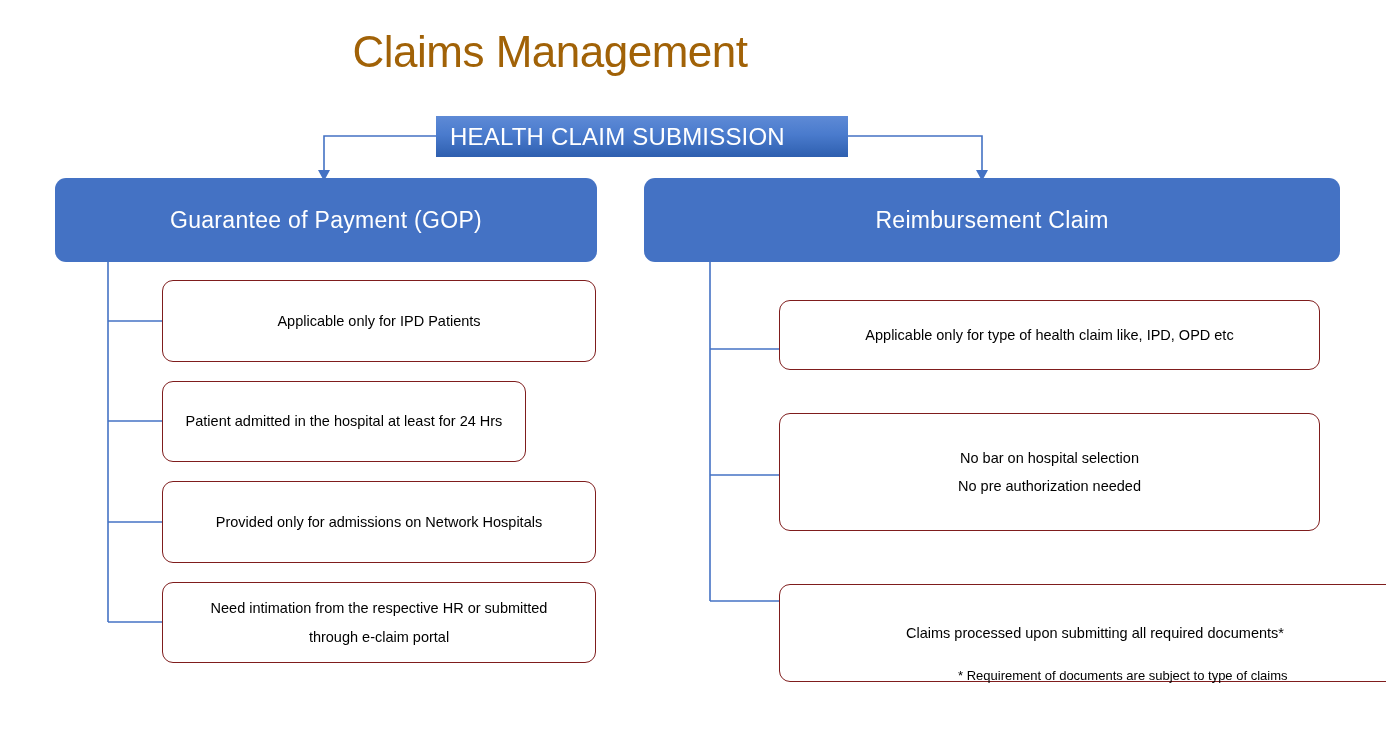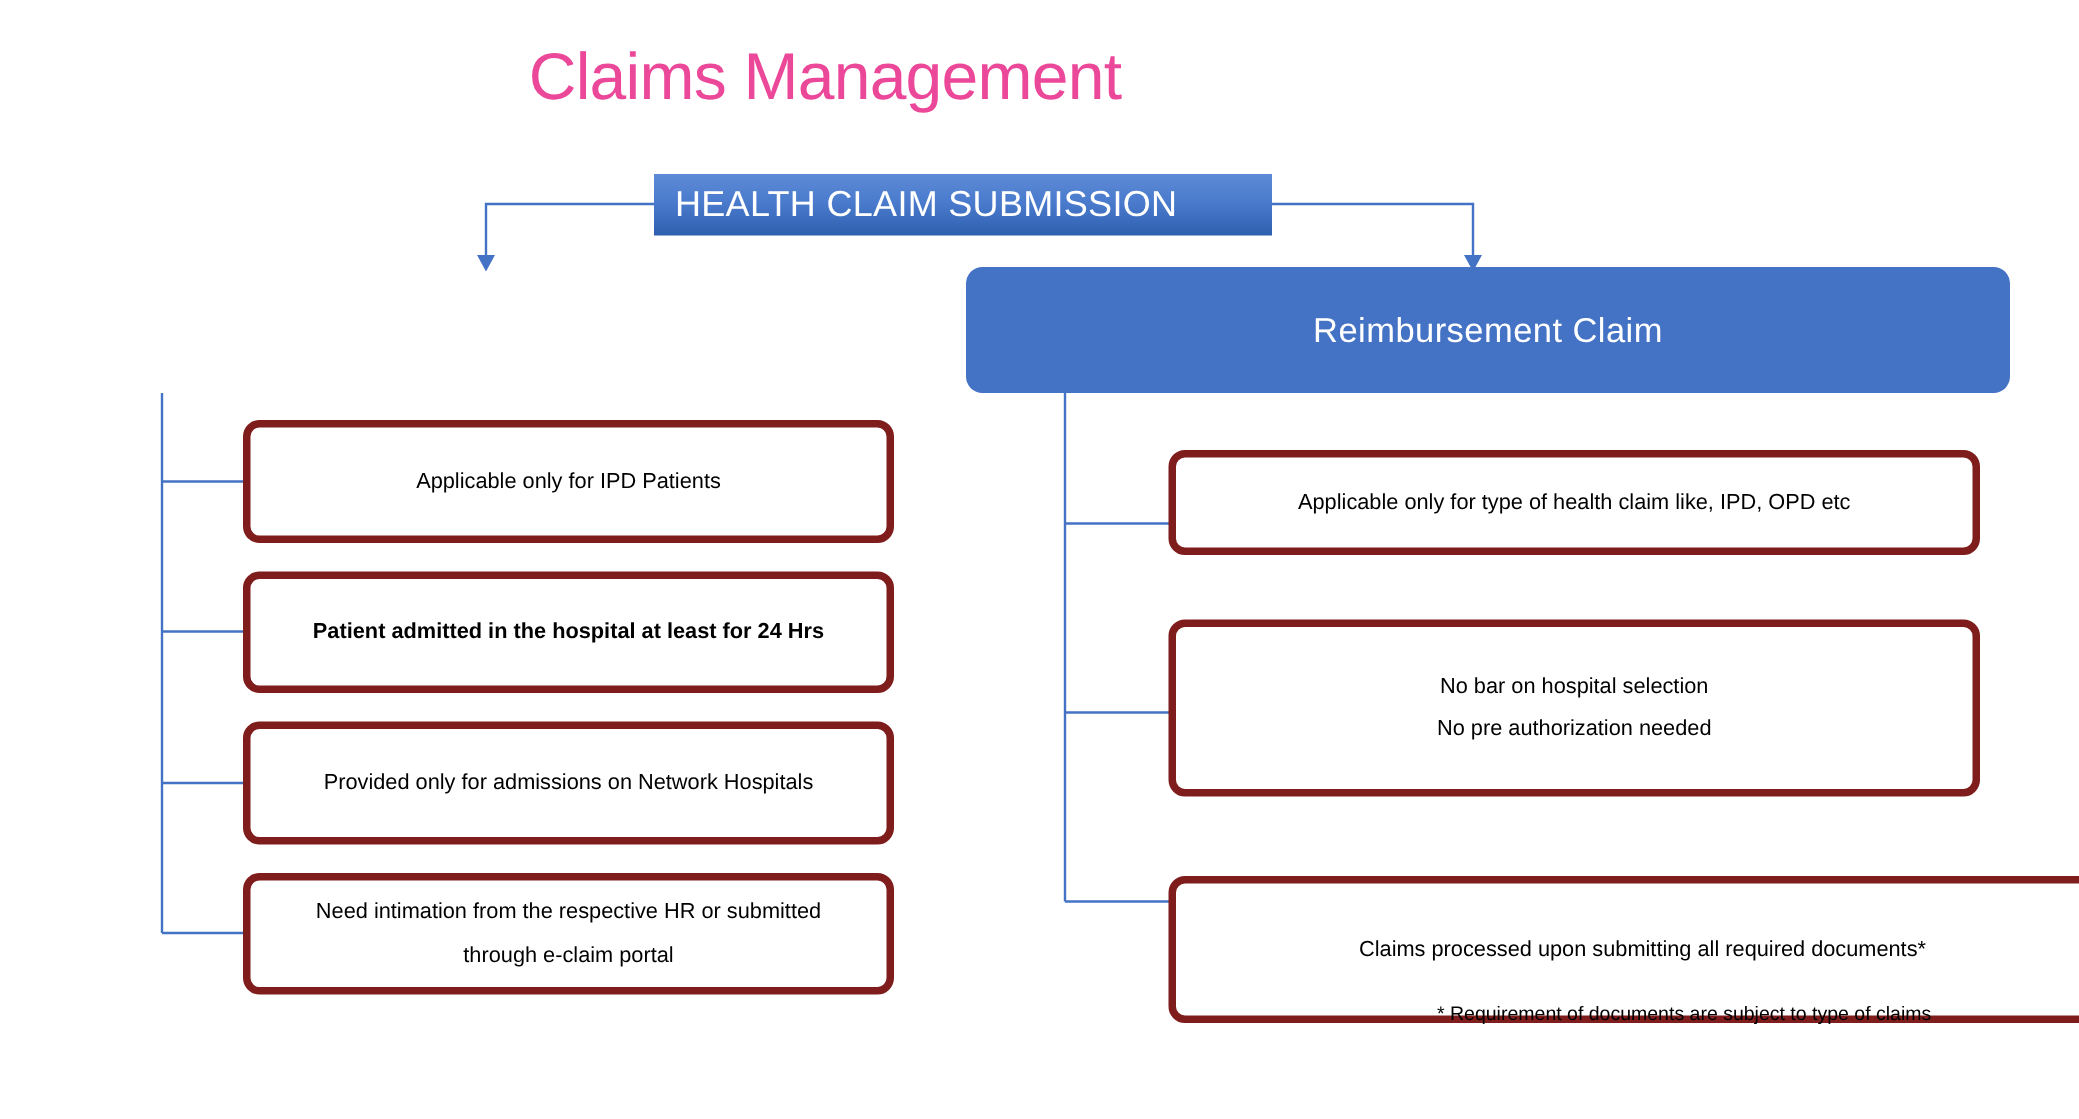--- a/index.html
+++ b/index.html
@@ -24,21 +24,21 @@
   
   #page-title {
     position: absolute;
     left: 0;
     top: 28px;
     width: 1100px;
     text-align: center;
     font-size: 44px;
     font-weight: 400;
     letter-spacing: -0.5px;
-    color: #ec4899;
+    color: #a16207;
     line-height: 1.1;
     white-space: nowrap;
   }
 
   
   #banner {
     position: absolute;
     left: 436px;
     top: 116px;
     width: 412px;
@@ -84,21 +84,21 @@
     left: 644px;
     top: 178px;
     width: 696px;
     height: 84px;
   }
 
   
   .item-box {
     position: absolute;
     background: #ffffff;
-    border: 5px solid #7f1d1d;
+    border: 1px solid #7f1d1d;
     border-radius: 11px;
     display: flex;
     align-items: center;
     justify-content: center;
     box-sizing: border-box;
     padding: 4px 14px;
   }
   .item-box .item-text {
     font-size: 14.5px;
     line-height: 1.95;
@@ -153,29 +153,32 @@
     </g>
 
     <polygon points="318,170 330,170 324,181" fill="#4472C4"></polygon>
     <polygon points="976,170 988,170 982,181" fill="#4472C4"></polygon>
   </svg>
 
   <div id="banner">
     <span class="banner-text">HEALTH CLAIM SUBMISSION</span>
   </div>
 
+  <div class="cat-box" id="cat-gop">
+    <span class="cat-text">Guarantee of Payment (GOP)</span>
+  </div>
 
   <div class="cat-box" id="cat-reimb">
     <span class="cat-text">Reimbursement  Claim</span>
   </div>
 
   <div class="item-box" style="left:162px; top:280px; width:434px; height:82px;">
     <span class="item-text">Applicable only for IPD Patients</span>
   </div>
-  <div class="item-box" style="left:162px; top:381px; width:434px; height:81px;font-weight:bold;">
+  <div class="item-box" style="left:162px; top:381px; width:364px; height:81px;">
     <span class="item-text">Patient admitted in the hospital at least for 24 Hrs</span>
   </div>
   <div class="item-box" style="left:162px; top:481px; width:434px; height:82px;">
     <span class="item-text">Provided only for admissions on Network Hospitals</span>
   </div>
   <div class="item-box" style="left:162px; top:582px; width:434px; height:81px;justify-content:center;">
     <span class="item-text">Need intimation from the respective HR or submitted
 through e-claim portal</span>
   </div>
 

